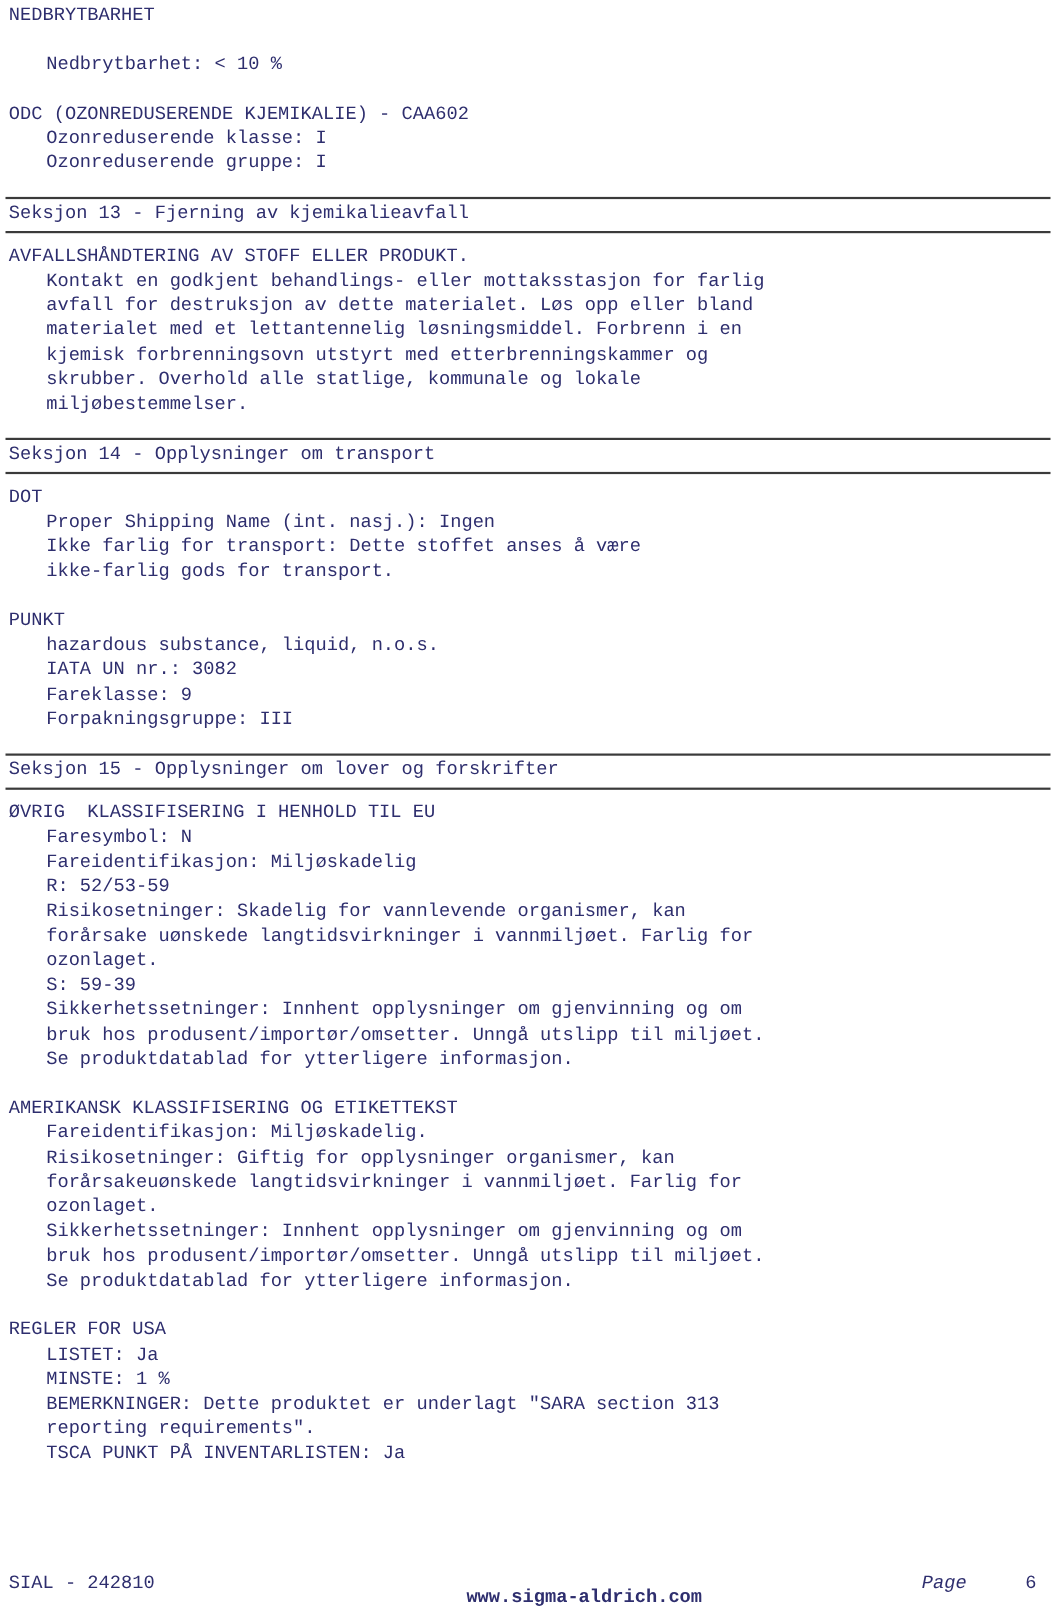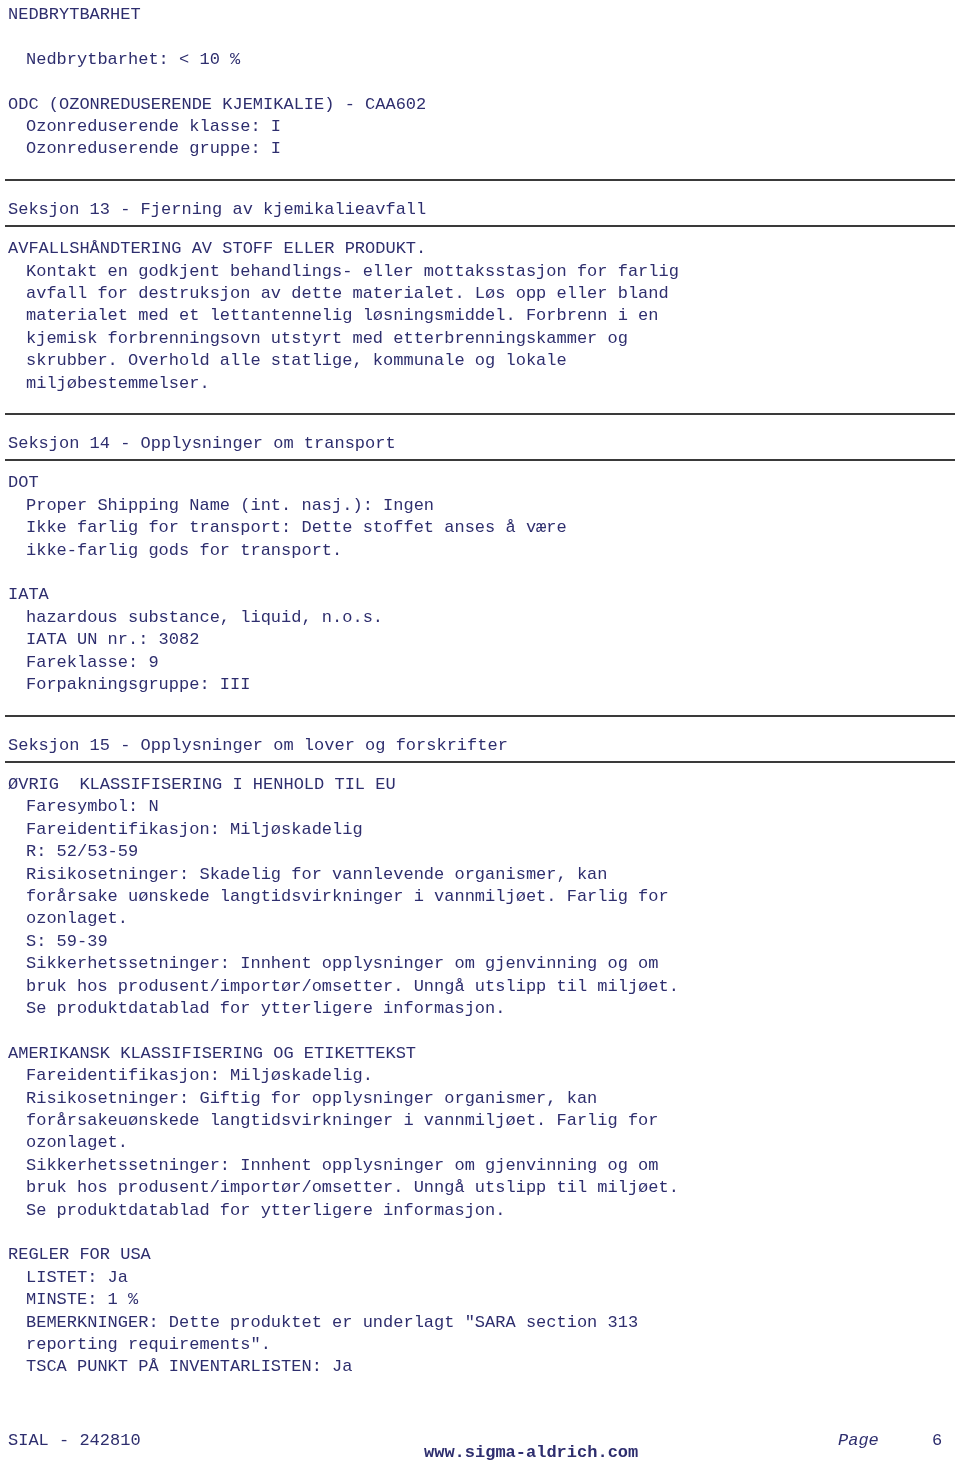--- a/index.html
+++ b/index.html
@@ -30,40 +30,40 @@
     left: 0;
     top: 4px;
     right: 0;
   }
   .line {
     white-space: pre;
     padding-left: 8px;
     letter-spacing: 0px;
   }
   .line.indent {
-    padding-left: 26px;
+    padding-left: 42px;
   }
   .spacer {
     height: 22.4px;
   }
   .spacer.half {
     height: 11px;
   }
   .rule {
     height: 0;
     border-top: 2px solid #3a3a3a;
     margin: 0 5px 0 5px;
   }
   .section-head {
     margin-top: 7px;
   }
   .section-title {
     white-space: pre;
     padding-left: 8px;
-    padding-top: 18px;
+    padding-top: 3px;
     padding-bottom: 4px;
   }
   .footer {
     position: absolute;
     left: 0;
     right: 0;
     top: 1430px;
     height: 24px;
   }
   .footer-inner {
@@ -137,21 +137,21 @@
       <div class="section-title">Seksjon 14 - Opplysninger om transport</div>
       <div class="rule"></div>
     </div>
 
     <div class="spacer half"></div>
     <div class="line">DOT</div>
     <div class="line indent">Proper Shipping Name (int. nasj.): Ingen</div>
     <div class="line indent">Ikke farlig for transport: Dette stoffet anses å være</div>
     <div class="line indent">ikke-farlig gods for transport.</div>
     <div class="spacer"></div>
-    <div class="line">IATA</div>
+    <div class="line">PUNKT</div>
     <div class="line indent">hazardous substance, liquid, n.o.s.</div>
     <div class="line indent">IATA UN nr.: 3082</div>
     <div class="line indent">Fareklasse: 9</div>
     <div class="line indent">Forpakningsgruppe: III</div>
 
     <div class="spacer half"></div>
 
     <div class="section-head">
       <div class="rule"></div>
       <div class="section-title">Seksjon 15 - Opplysninger om lover og forskrifter</div>

